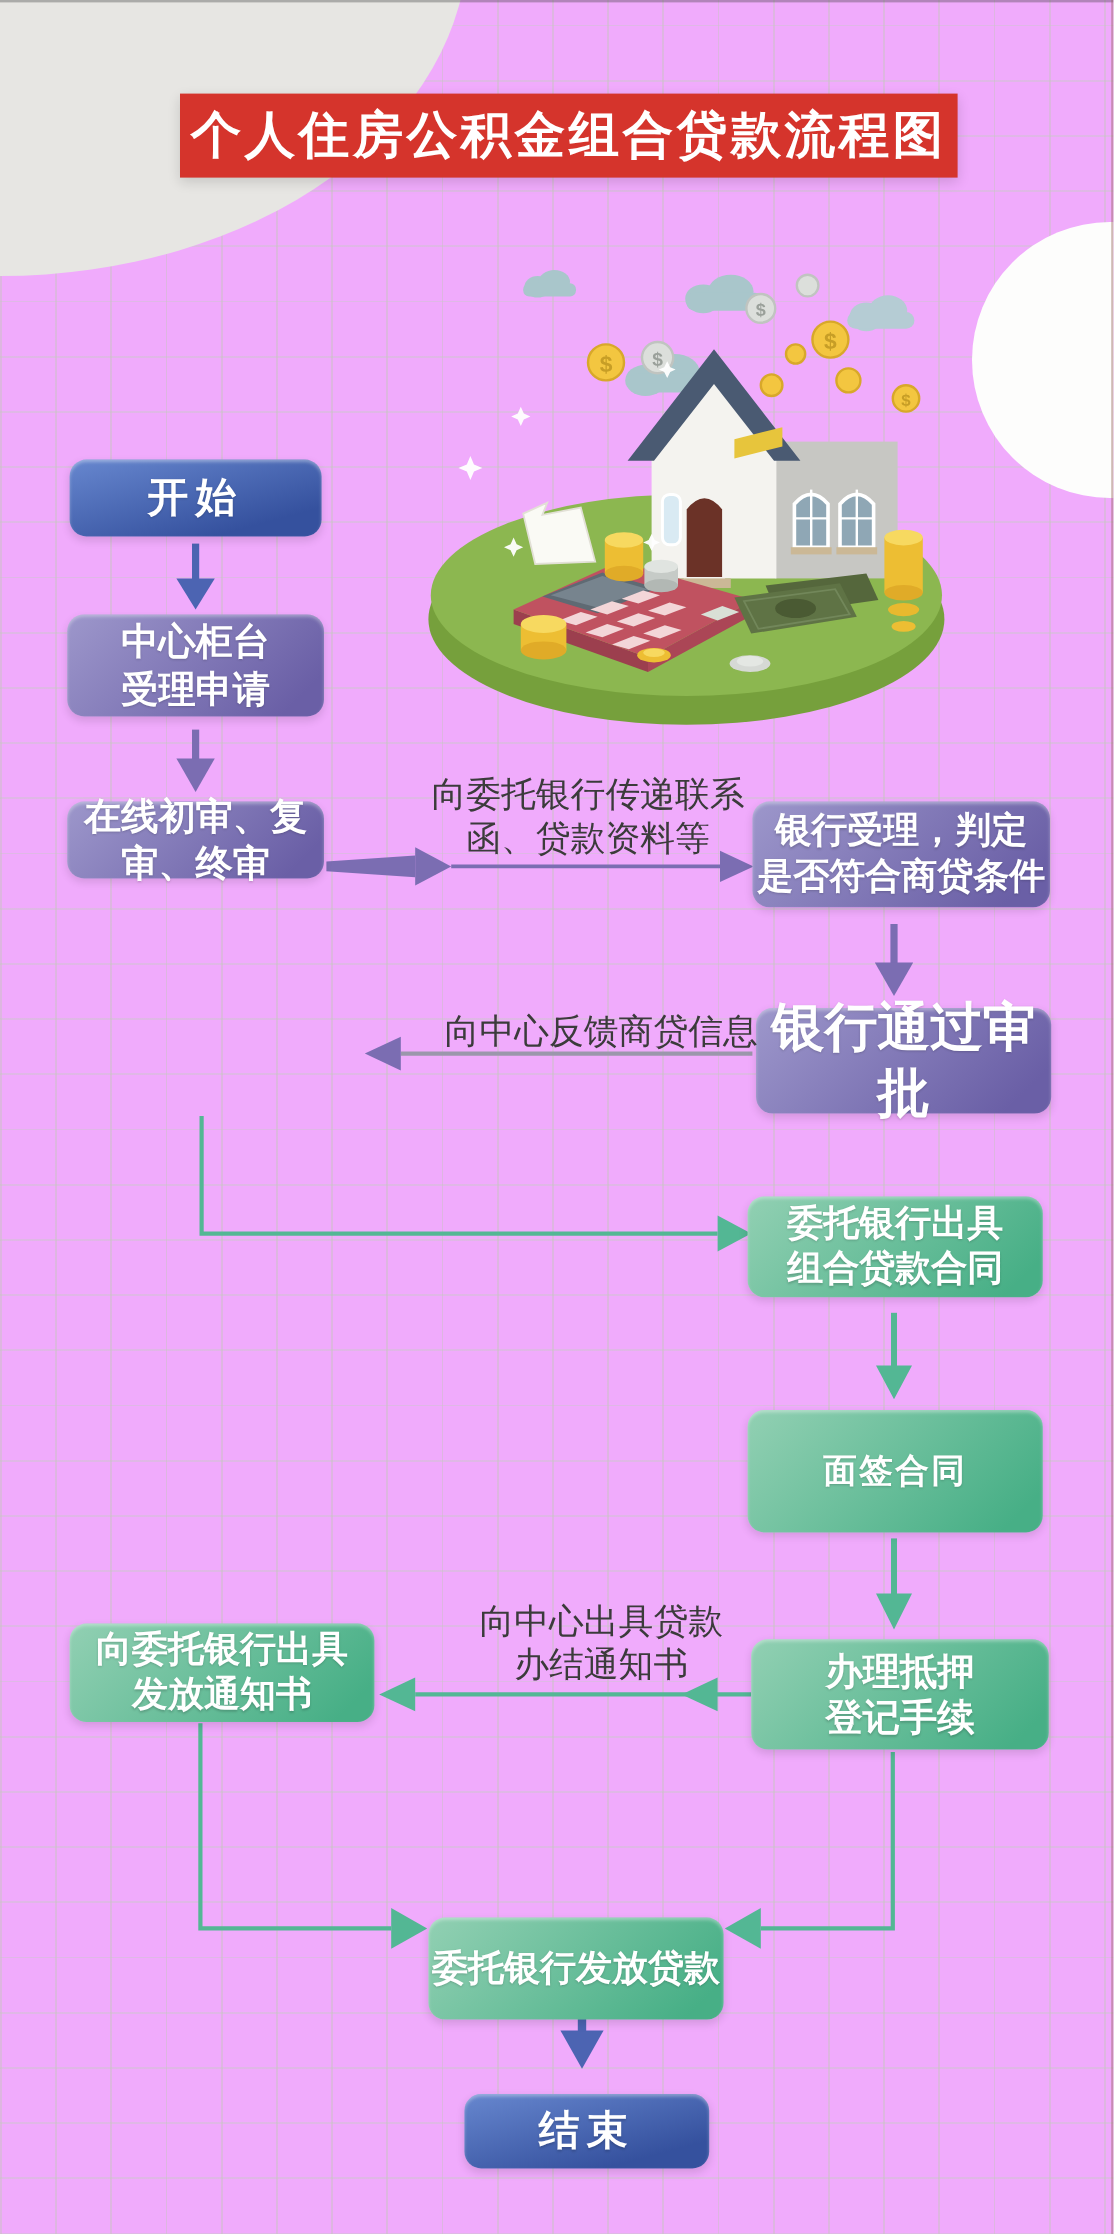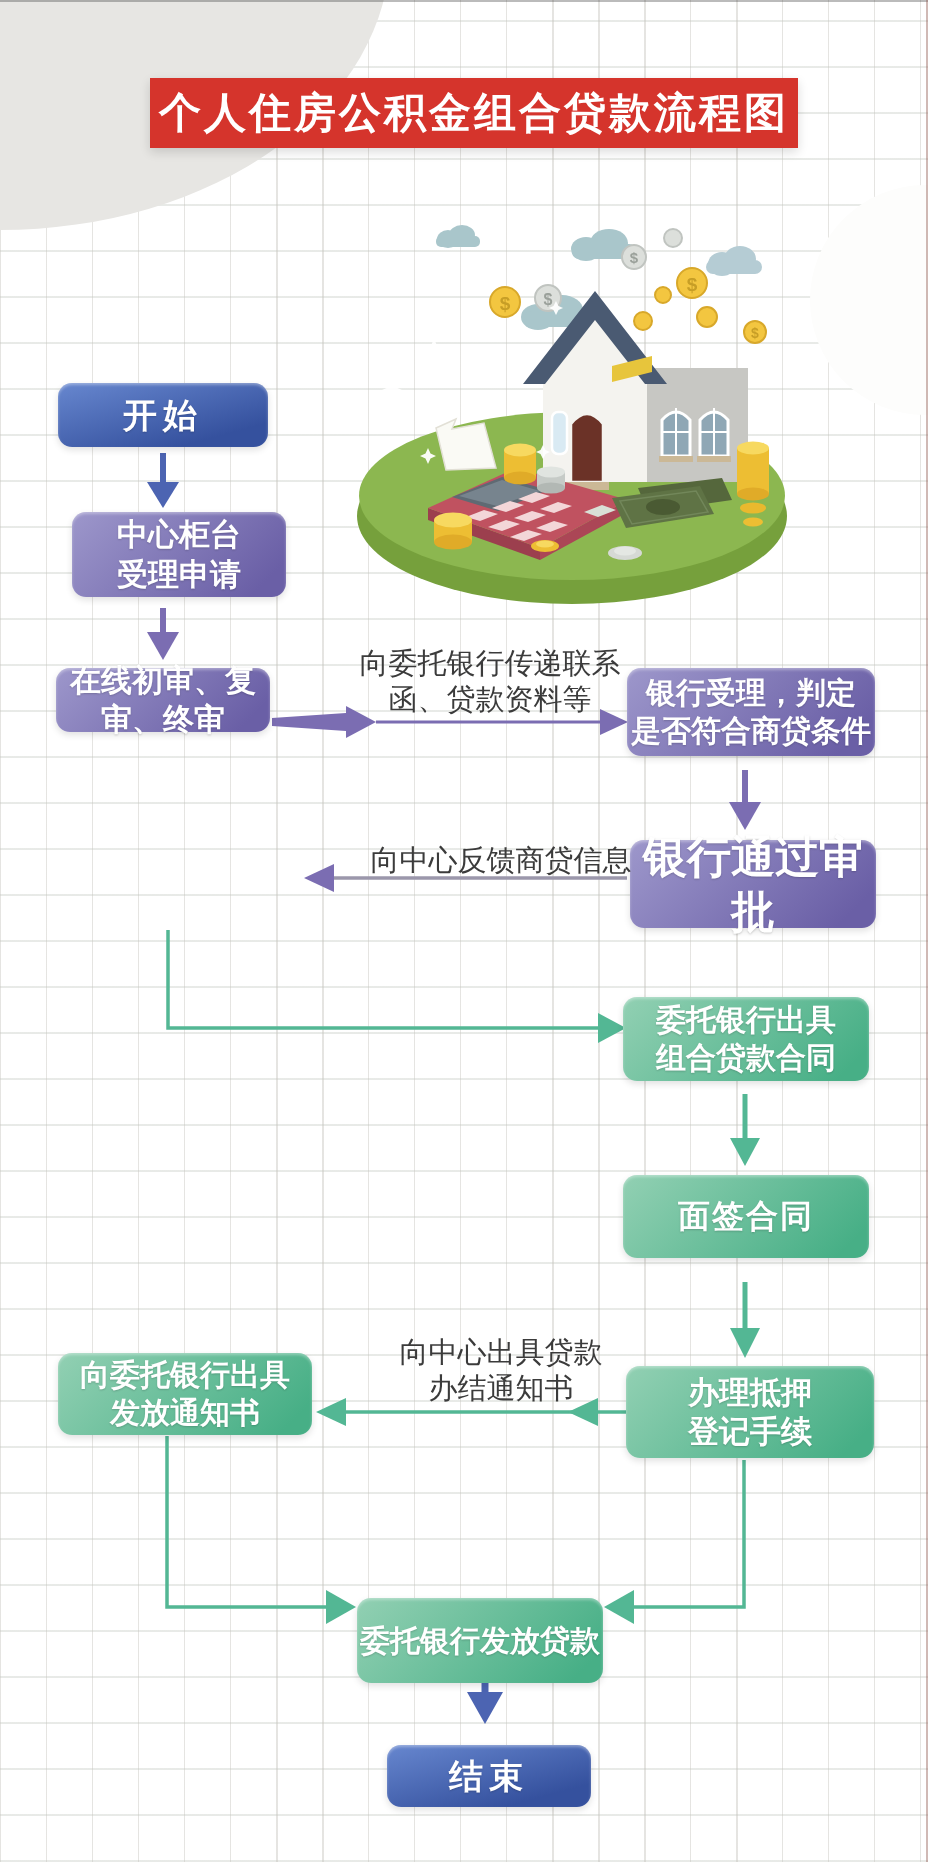--- a/index.html
+++ b/index.html
@@ -1,18 +1,18 @@
 <!DOCTYPE html>
 <html style="--banner_bg: #d5342c; --blue_light: #6787cf; --blue_dark: #35519e; --purple_light: #9d97cb; --purple_dark: #6a5fa6; --green_light: #92d0b3; --green_dark: #47af86; --arrow_blue: #4c64b2; --arrow_purple: #7b6db2; --arrow_teal: #53b794; --label_text: #3b3b3b;"><head>
 <meta charset="utf-8">
 <style>
   html,body{margin:0;padding:0;background:#efedea;}
   .page{
     position:relative;width:928px;height:1862px;overflow:hidden;
-    background:#ffffff;
+    background:#f0abfc;
     font-family:"Liberation Sans","DejaVu Sans",sans-serif;
   }
   .grid{
     position:absolute;inset:0;
     background:
       repeating-linear-gradient(90deg, rgba(198,196,190,0.45) 0 1.5px, transparent 1.5px 46px),
       repeating-linear-gradient(0deg, rgba(198,203,196,0.40) 0 1.5px, transparent 1.5px 46px);
   }
   .edge-top{position:absolute;left:0;top:0;width:100%;height:2px;background:rgba(60,60,60,.35);}
   .edge-right{position:absolute;right:0;top:0;width:2px;height:100%;background:rgba(150,100,90,.45);}
@@ -35,27 +35,27 @@
     position:absolute;border-radius:14px;
     display:flex;align-items:center;justify-content:center;text-align:center;
     color:#fff;font-weight:700;white-space:pre-line;line-height:1.26;
     text-shadow:0 1px 2px rgba(0,0,0,.18);
     box-shadow:inset 0 2px 3px rgba(255,255,255,.35), 0 3px 7px rgba(0,0,0,.12);
   }
   .blue{background:linear-gradient(165deg,var(--blue_light,#6787cf) 0%,var(--blue_dark,#35519e) 80%);}
   .purple{background:linear-gradient(135deg,var(--purple_light,#9d97cb) 0%,var(--purple_dark,#6a5fa6) 88%);}
   .green{background:linear-gradient(135deg,var(--green_light,#92d0b3) 0%,var(--green_dark,#47af86) 90%);}
   .n1{left:58px;top:383px;width:210px;height:64px;font-size:34px;letter-spacing:6px;}
-  .n2{left:72px;top:512px;width:214px;height:85px;font-size:31px;}
+  .n2{left:56px;top:512px;width:214px;height:85px;font-size:31px;}
   .n3{left:56px;top:668px;width:214px;height:64px;font-size:31px;}
   .n4{left:627px;top:668px;width:248px;height:88px;font-size:30px;}
   .n5{left:630px;top:840px;width:246px;height:88px;font-size:44px;}
   .n6{left:45px;top:842px;width:246px;height:87px;font-size:31px;}
   .n7{left:623px;top:997px;width:246px;height:84px;font-size:30px;}
-  .n8{left:623px;top:1175px;width:246px;height:83px;font-size:32px;letter-spacing:2px;}
+  .n8{left:623px;top:1175px;width:246px;height:102px;font-size:28px;letter-spacing:2px;}
   .n9{left:626px;top:1366px;width:248px;height:92px;font-size:31px;}
   .n10{left:58px;top:1353px;width:254px;height:82px;font-size:30px;}
   .n11{left:357px;top:1598px;width:246px;height:85px;font-size:30px;}
   .n12{left:387px;top:1745px;width:204px;height:62px;font-size:34px;letter-spacing:6px;}
   .edge-label{
     position:absolute;color:var(--label_text,#3b3b3b);
     font-size:29px;line-height:1.25;white-space:pre-line;text-align:center;
   }
   .el-1{left:352px;top:645px;width:276px;}
   .el-2{left:366px;top:842px;width:270px;}

